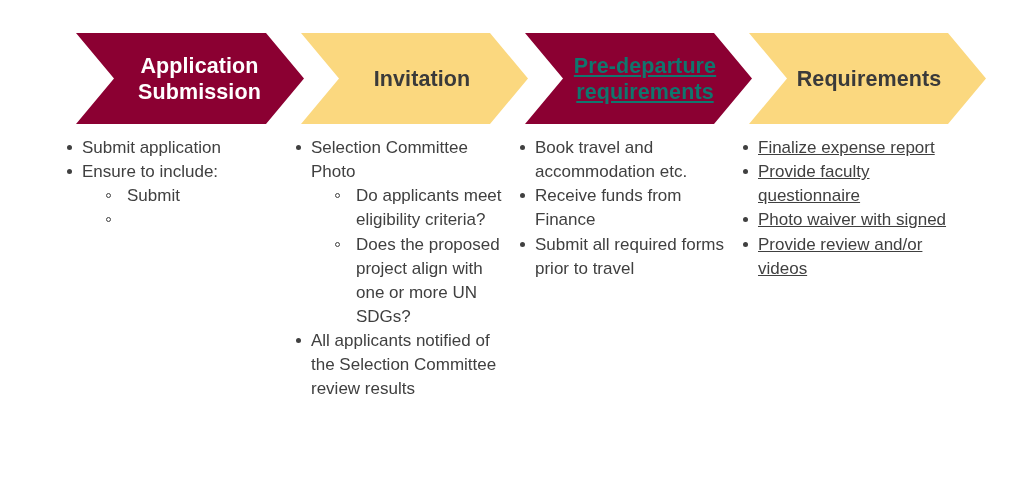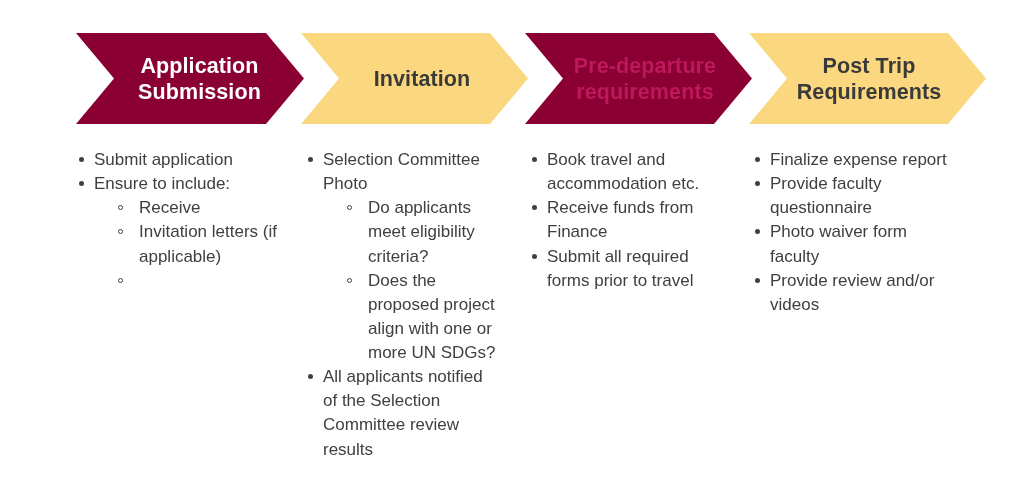--- a/index.html
+++ b/index.html
@@ -70,25 +70,25 @@
   .column {
     position: absolute;
     top: 0;
     color: #404040;
     font-size: 17px;
     line-height: 1.42;
   }
   .col-0 { left: 62px;  width: 230px; }
   .col-1 { left: 291px; width: 218px; }
   .col-2 { left: 515px; width: 216px; }
-  .col-3 { left: 738px; width: 230px; }
+  .col-3 { left: 738px; width: 230px; text-decoration: underline; }
 
   ul.lvl1 {
     list-style: none;
-    margin: 12px;
+    margin: 0;
     padding: 0;
   }
   ul.lvl1 > li.item {
     position: relative;
     padding-left: 20px;
     margin: 0 0 0 0;
   }
   ul.lvl1 > li.item > .bullet-dot {
     position: absolute;
     left: 5px;
@@ -144,53 +144,48 @@
         <span>Submission</span>
       </div>
     </div>
 
     <div class="chevron-label cl-1" style="color: rgb(58, 58, 58);">
       <div>
         <span>Invitation</span>
       </div>
     </div>
 
-    <div class="chevron-label cl-2" style="color: #be185d;">
+    <div class="chevron-label cl-2" style="color: #0f766e; text-decoration: underline;">
       <div>
         <span>Pre-departure</span>
         <span>requirements</span>
       </div>
     </div>
 
     <div class="chevron-label cl-3" style="color: rgb(58, 58, 58);">
       <div>
-        <span>Post Trip</span>
         <span>Requirements</span>
       </div>
     </div>
   </div>
 
   <div class="columns">
     <div class="column col-0">
       <ul class="lvl1">
           <li class="item">
             <span class="bullet-dot"></span>
             <span class="item-text">Submit application</span>
           </li>
           <li class="item">
             <span class="bullet-dot"></span>
             <span class="item-text">Ensure to include:</span>
             <ul class="lvl2">
               <li class="subitem">
                 <span class="bullet-ring"></span>
-                <span class="subitem-text">Receive</span>
-              </li>
-              <li class="subitem">
-                <span class="bullet-ring"></span>
-                <span class="subitem-text">Invitation letters (if applicable)</span>
+                <span class="subitem-text">Submit</span>
               </li>
               <li class="subitem">
                 <span class="bullet-ring"></span>
               </li>
             </ul>
           </li>
         </ul>
     </div>
     <div class="column col-1">
       <ul class="lvl1">
@@ -235,21 +230,21 @@
           <li class="item">
             <span class="bullet-dot"></span>
             <span class="item-text">Finalize expense report</span>
           </li>
           <li class="item">
             <span class="bullet-dot"></span>
             <span class="item-text">Provide faculty questionnaire</span>
           </li>
           <li class="item">
             <span class="bullet-dot"></span>
-            <span class="item-text">Photo waiver form faculty</span>
+            <span class="item-text">Photo waiver with signed</span>
           </li>
           <li class="item">
             <span class="bullet-dot"></span>
             <span class="item-text">Provide review and/or videos</span>
           </li>
         </ul>
     </div>
   </div>
 
 </div>

